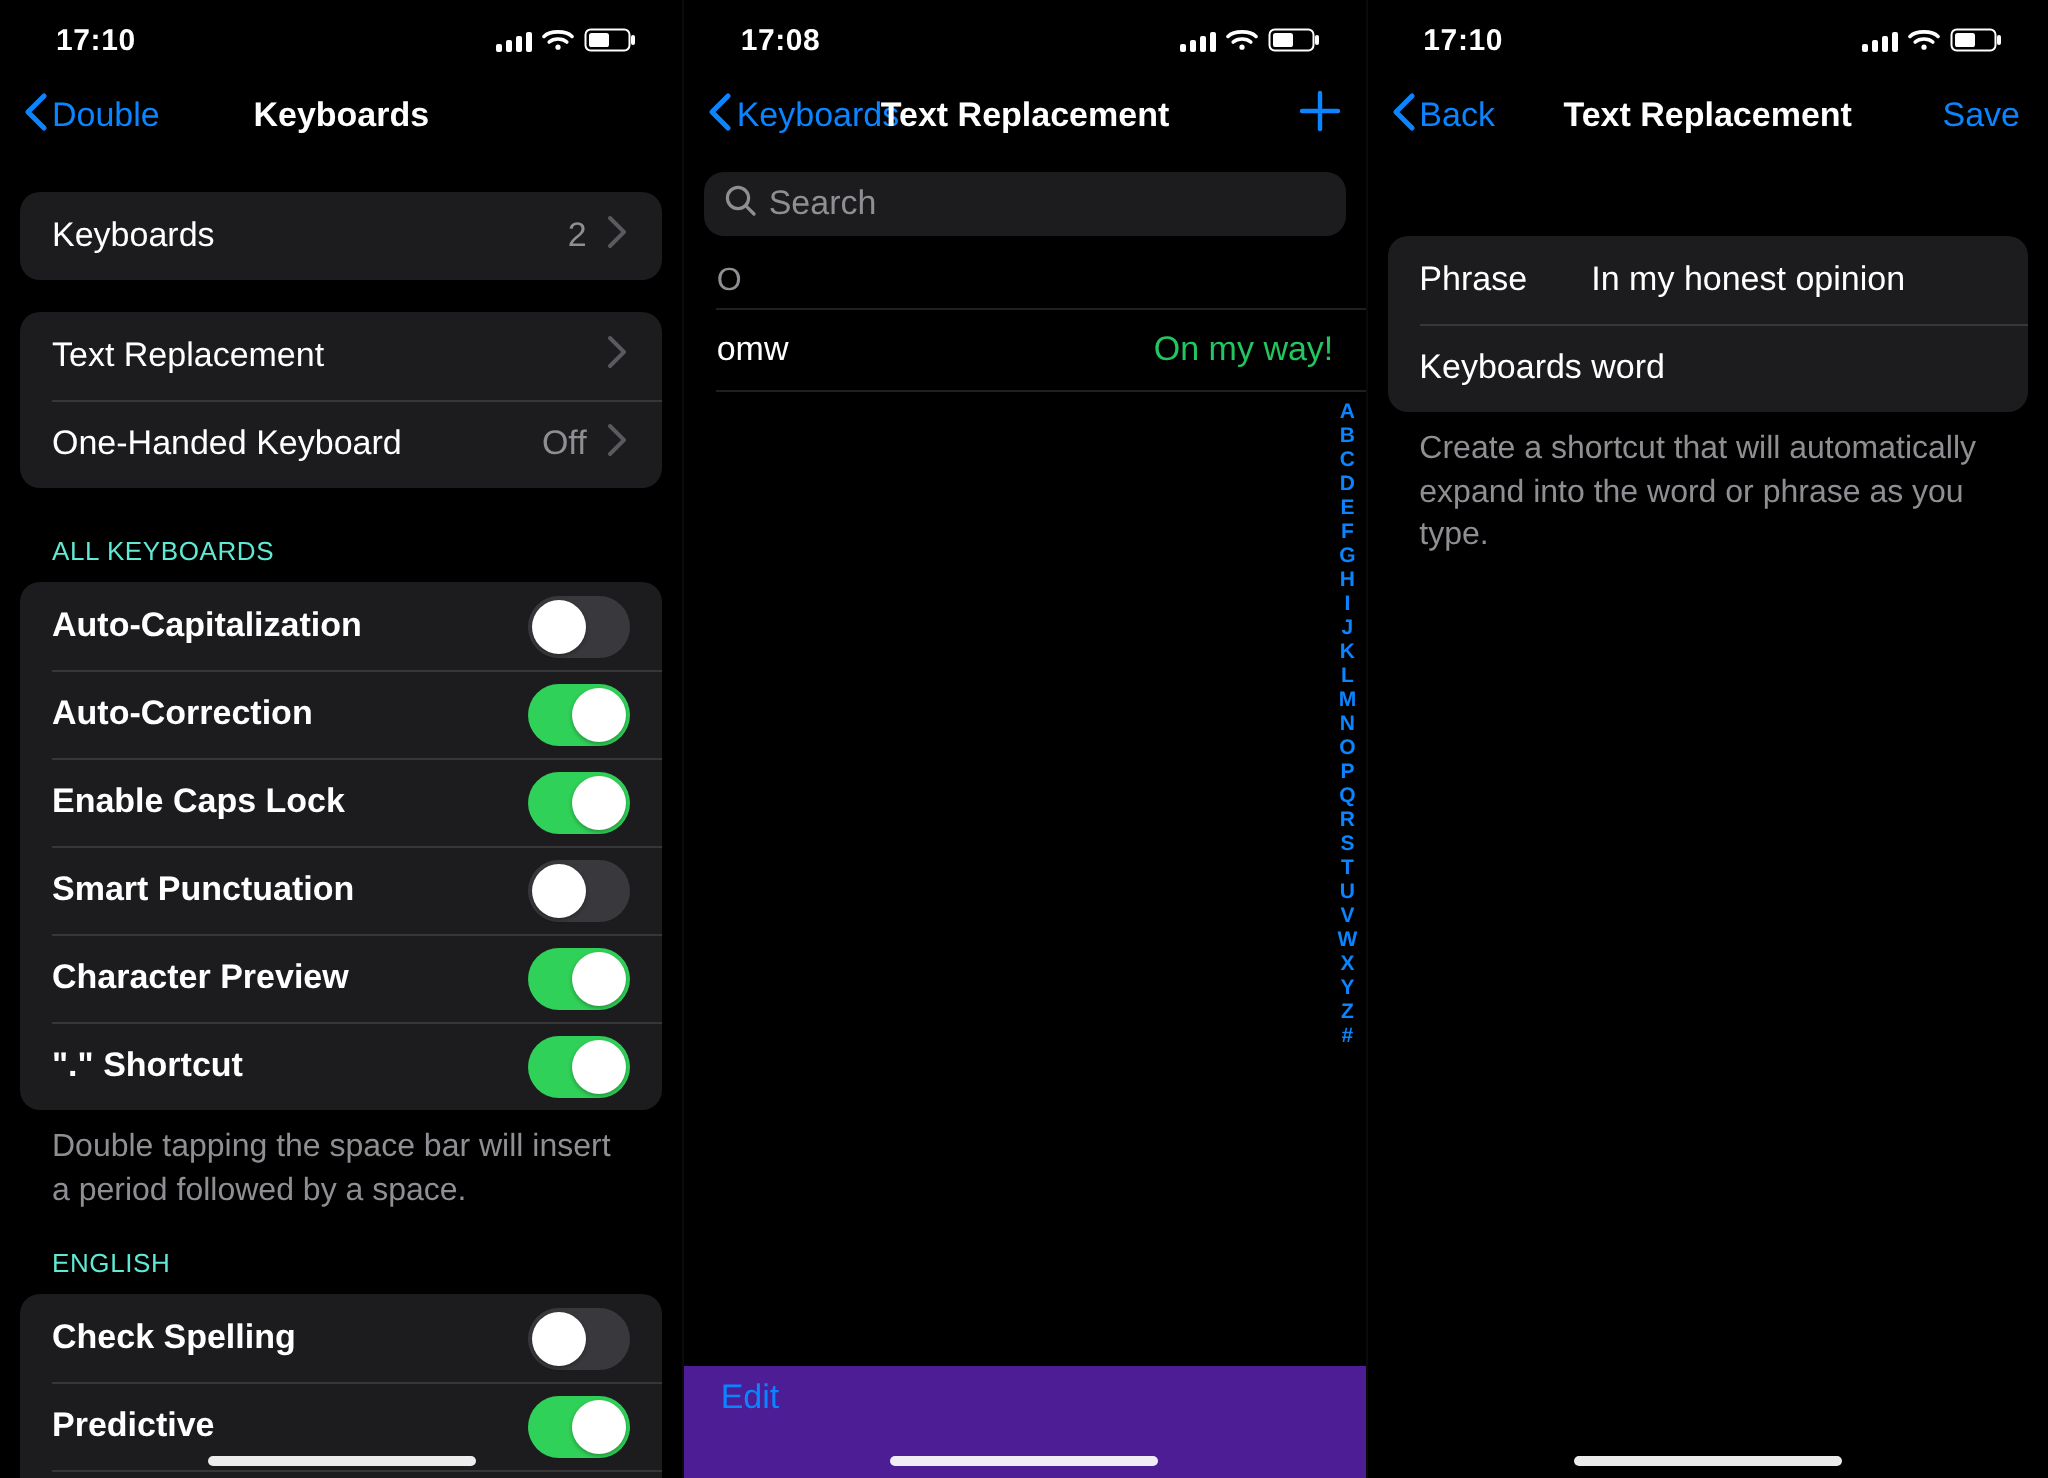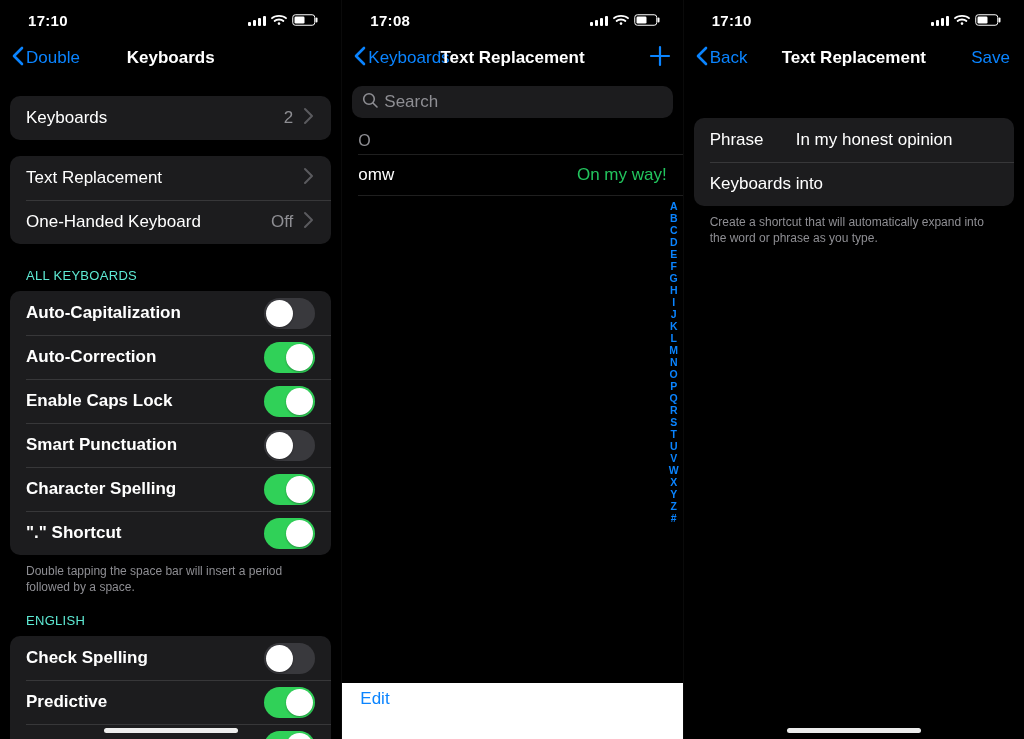--- a/index.html
+++ b/index.html
@@ -17,21 +17,21 @@
     .nav .back svg { margin-right:2px; }
     .nav .title { position:absolute; left:0; right:0; text-align:center; font-size:17px; font-weight:600; color:#fff; pointer-events:none; }
     .nav .plus { position:absolute; right:12px; top:50%; transform:translateY(-50%); color:#0a84ff; }
     .nav .save { position:absolute; right:14px; top:50%; transform:translateY(-50%); color:#0a84ff; font-size:17px; }
 
     .scroll { height:calc(100% - 36px - 44px); overflow-y:auto; }
     .scroll::-webkit-scrollbar { width:0; }
 
     .group { margin:16px 10px 0 10px; background:#1c1c1e; border-radius:10px; overflow:hidden; }
     .header-label { color:#5eead4; font-size:13px; text-transform:uppercase; letter-spacing:.3px; padding:0 26px; margin-top:24px; }
-    .footer-label { color:#8e8e93; font-size:12px; line-height:1.35; padding:8px 26px 0 26px; }
+    .footer-label { color:#8e8e93; font-size:16px; line-height:1.35; padding:8px 26px 0 26px; }
 
     .row { display:flex; align-items:center; justify-content:space-between; min-height:44px; padding:0 16px; font-size:17px; position:relative; }
     .row + .row::before { content:""; position:absolute; left:16px; right:0; top:0; height:.5px; background:rgba(255,255,255,.12); }
     .row .label { color:#fff; }
     .row .value { color:#8e8e93; font-size:17px; display:flex; align-items:center; gap:8px; }
     .row .value.wide { flex:1; margin-left:16px; color:#fff; }
     .chev-right { color:#5a5a5e; }
     .group.tight { margin-top:8px;font-weight:bold; }
 
     .toggle { width:51px; height:31px; border-radius:16px; position:relative; flex:0 0 51px; }
@@ -47,21 +47,21 @@
     .searchbar input::placeholder { color:#8e8e93; }
 
     .section-letter { color:#8e8e93; font-size:16px; padding:14px 16px 4px 16px; text-transform:uppercase; }
     .list-row { display:flex; justify-content:space-between; align-items:center; padding:10px 16px; font-size:17px; }
     .list-row .expansion { color:#22c55e; }
     .list-sep { height:.5px; background:rgba(255,255,255,.12); margin-left:16px; }
 
     .alpha-index { position:absolute; right:4px; top:200px; display:flex; flex-direction:column; align-items:center; gap:0; }
     .alpha-index span { color:#0a84ff; font-size:10.5px; font-weight:600; line-height:12px; }
 
-    .toolbar { position:absolute; bottom:0; left:0; right:0; height:56px; background:#ffffff; display:flex; align-items:center; padding:0 18px 24px 18px; }
+    .toolbar { position:absolute; bottom:0; left:0; right:0; height:56px; background:#4c1d95; display:flex; align-items:center; padding:0 18px 24px 18px; }
     .toolbar .edit { color:#0a84ff; font-size:17px; }
 
     .home-ind { position:absolute; bottom:6px; left:50%; transform:translateX(-50%); width:134px; height:5px; border-radius:3px; background:#fff; opacity:.92; }
   </style>
 </head>
 <body>
 
 <svg width="0" height="0" style="position:absolute">
   <defs>
     <g id="signal">
@@ -180,21 +180,21 @@
             <div class="knob"></div>
           </div>
         </div>
         <div class="row">
           <span class="label">Smart Punctuation</span>
           <div class="toggle off">
             <div class="knob"></div>
           </div>
         </div>
         <div class="row">
-          <span class="label">Character Spelling</span>
+          <span class="label">Character Preview</span>
           <div class="toggle on">
             <div class="knob"></div>
           </div>
         </div>
         <div class="row">
           <span class="label">"." Shortcut</span>
           <div class="toggle on">
             <div class="knob"></div>
           </div>
         </div>
@@ -346,19 +346,19 @@
     <div class="save">Save</div>
   </div>
 
   <div class="group" style="margin-top:38px">
     <div class="row">
       <span class="label" style="width:70px">Phrase</span>
       <span class="value wide">In my honest opinion</span>
     </div>
     <div class="row">
       <span class="label" style="width:70px">Keyboards</span>
-      <span class="value wide">into</span>
+      <span class="value wide">word</span>
     </div>
   </div>
   <div class="footer-label">Create a shortcut that will automatically expand into the word or phrase as you type.</div>
 
   <div class="home-ind"></div>
 </div>
 
 </body></html>

